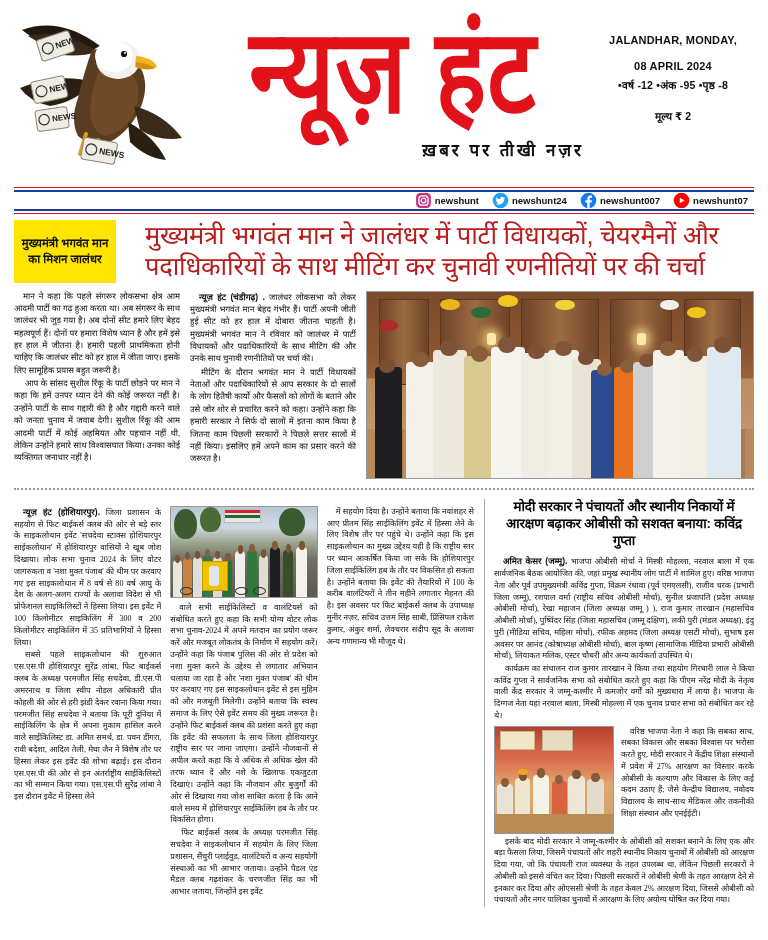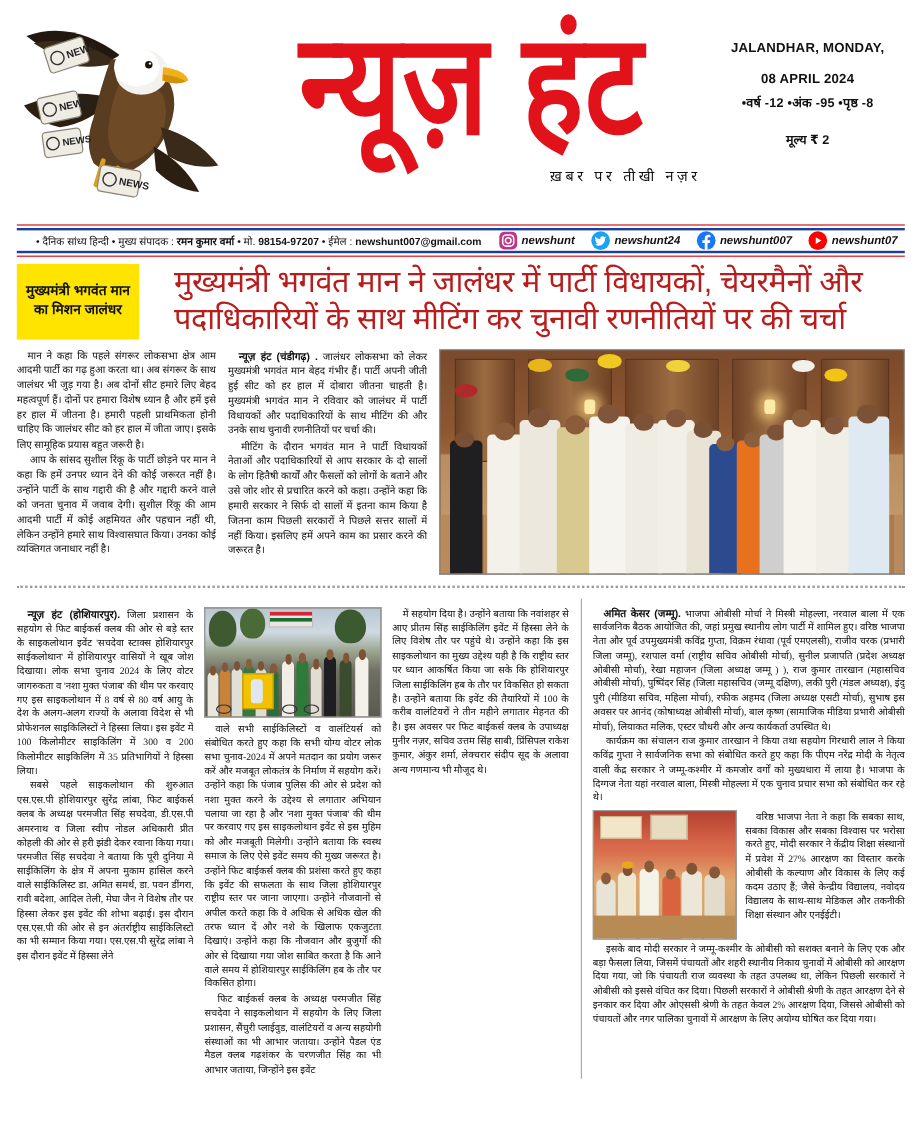--- a/index.html
+++ b/index.html
@@ -59,22 +59,22 @@
     line-height: 0.96;
     color: #E1121A;
     letter-spacing: 1px;
     white-space: nowrap;
     transform: scaleY(1.22);
     transform-origin: top center;
     margin-top: 2px;
   }
   .tagline {
     font-family: "Liberation Sans", "DejaVu Sans", sans-serif;
-    font-weight: normal;
-    font-size: 12px;
+    font-weight: bold;
+    font-size: 17px;
     color: #111;
     letter-spacing: 3px;
     margin-top: 30px;
     text-align: right;
     padding-right: 8px;
   }
 
   .masthead-right {
     flex: 0 0 162px;
     width: 162px;
@@ -161,21 +161,20 @@
     display: flex;
     align-items: center;
     gap: 3px;
     margin-left: 13px;
   }
   .social-item .handle {
     font-family: "Liberation Sans", "DejaVu Sans", sans-serif;
     font-size: 9.5px;
     font-weight: bold;
     color: #111;
-    font-style: italic;
   }
   .sicon { width: 17px; height: 17px; flex: 0 0 17px; display:block; }
 
   
   .lead-head-row {
     display: flex;
     align-items: stretch;
     gap: 9px;
     margin-top: 9px;
   }
@@ -365,23 +364,20 @@
 
     <div class="masthead-right">
       <div class="dateline">JALANDHAR, MONDAY,</div>
       <div class="dateline" style="margin-top:10px">08 APRIL 2024</div>
       <div class="issue-line">•वर्ष -12  •अंक -95  •पृष्ठ -8</div>
       <div class="price-line">मूल्य ₹ 2</div>
     </div>
   </div>
 
   <div class="infobar">
-    <div class="editor-line">
-      <span>• दैनिक सांध्य हिन्दी • मुख्य संपादक : </span><b>रमन कुमार वर्मा</b><span> • मो. </span><b>98154-97207</b><span> • ईमेल : </span><b>newshunt007@gmail.com</b>
-    </div>
 
     <div class="social-strip">
       <div class="social-item">
         <svg class="sicon" viewBox="0 0 24 24">
           <rect x="1.5" y="1.5" width="21" height="21" rx="6" fill="#C13584"></rect>
           <rect x="5.5" y="5.5" width="13" height="13" rx="4.2" fill="none" stroke="#fff" stroke-width="1.8"></rect>
           <circle cx="12" cy="12" r="3.3" fill="none" stroke="#fff" stroke-width="1.8"></circle>
           <circle cx="17.2" cy="6.9" r="1.2" fill="#fff"></circle>
         </svg>
         <span class="handle">newshunt</span>
@@ -542,20 +538,21 @@
           </div>
         </div>
 
         <div class="c3 col fineprint">
           <p class="first">में सहयोग दिया है। उन्होंने बताया कि नवांशहर से आए प्रीतम सिंह साईकिलिंग इवेंट में हिस्सा लेने के लिए विशेष तौर पर पहुंचे थे। उन्होंने कहा कि इस साइकलोथान का मुख्य उद्देश्य यही है कि राष्ट्रीय स्तर पर ध्यान आकर्षित किया जा सके कि होशियारपुर जिला साईकिलिंग हब के तौर पर विकसित हो सकता है। उन्होंने बताया कि इवेंट की तैयारियों में 100 के करीब वालंटियरों ने तीन महीने लगातार मेहनत की है। इस अवसर पर फिट बाईकर्स क्लब के उपाध्यक्ष मुनीर नज़र, सचिव उत्तम सिंह साबी, प्रिंसिपल राकेश कुमार, अंकुर शर्मा, लेक्चरार संदीप सूद के अलावा अन्य गणमान्य भी मौजूद थे।</p>
         </div>
       </div>
     </div>
 
     <div class="lower-right">
+      <div class="sub-headline h2-right">मोदी सरकार ने पंचायतों और स्थानीय निकायों में आरक्षण बढ़ाकर ओबीसी को सशक्त बनाया: कविंद्र गुप्ता</div>
 
       <div class="col rcol" style="margin-top:6px">
         <p class="first"><span class="dateline-tag">अमित केसर (जम्मू).</span> <span>भाजपा ओबीसी मोर्चा ने मिस्त्री मोहल्ला, नरवाल बाला में एक सार्वजनिक बैठक आयोजित की, जहां प्रमुख स्थानीय लोग पार्टी में शामिल हुए। वरिष्ठ भाजपा नेता और पूर्व उपमुख्यमंत्री कविंद्र गुप्ता, विक्रम रंधावा (पूर्व एमएलसी), राजीव चरक (प्रभारी जिला जम्मू), रशपाल वर्मा (राष्ट्रीय सचिव ओबीसी मोर्चा), सुनील प्रजापति (प्रदेश अध्यक्ष ओबीसी मोर्चा), रेखा महाजन (जिला अध्यक्ष जम्मू ) ), राज कुमार तारखान (महासचिव ओबीसी मोर्चा), पुष्पिंदर सिंह (जिला महासचिव (जम्मू दक्षिण), लकी पुरी (मंडल अध्यक्ष), इंदु पुरी (मीडिया सचिव, महिला मोर्चा), रफीक अहमद (जिला अध्यक्ष एसटी मोर्चा), सुभाष इस अवसर पर आनंद (कोषाध्यक्ष ओबीसी मोर्चा), बाल कृष्ण (सामाजिक मीडिया प्रभारी ओबीसी मोर्चा), लियाकत मलिक, एस्टर चौधरी और अन्य कार्यकर्ता उपस्थित थे।</span></p>
         <p>कार्यक्रम का संचालन राज कुमार तारखान ने किया तथा सहयोग गिरधारी लाल ने किया कविंद्र गुप्ता ने सार्वजनिक सभा को संबोधित करते हुए कहा कि पीएम नरेंद्र मोदी के नेतृत्व वाली केंद्र सरकार ने जम्मू-कश्मीर में कमजोर वर्गों को मुख्यधारा में लाया है। भाजपा के दिग्गज नेता यहां नरवाल बाला, मिस्त्री मोहल्ला में एक चुनाव प्रचार सभा को संबोधित कर रहे थे।</p>
       </div>
 
       <div style="display:flex;gap:7px;margin-top:3px">
         <div class="photo" style="flex:0 0 120px;height:108px">
           <div class="stage-bg"></div>
           <div style="position:absolute;left:0;right:0;top:0;height:26%;background:linear-gradient(to bottom,#b5402f,#d8684a)"></div>

